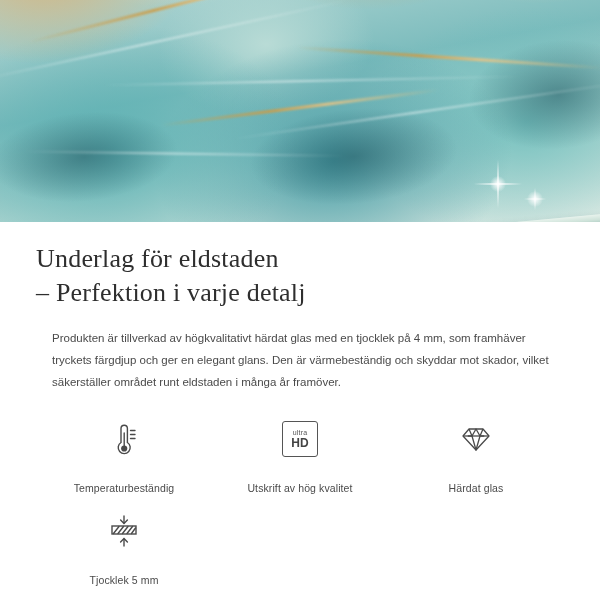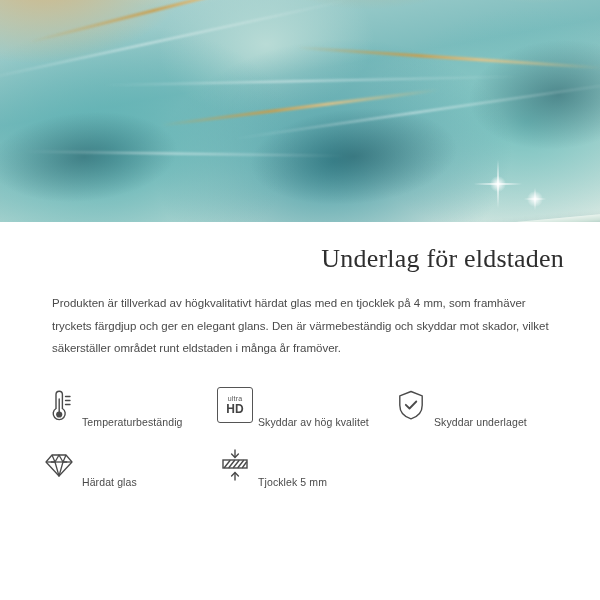--- a/index.html
+++ b/index.html
@@ -140,21 +140,20 @@
     padding: 0 36px;
   }
   .headline {
     margin: 20px 0 0 0;
     font-family: "Liberation Serif", serif;
     font-weight: 400;
     font-size: 26px;
     line-height: 1.32;
     color: #2e2e2e;
     letter-spacing: .2px;
-    text-align: right;
   }
   .headline .l2 { display: block; }
 
   .intro {
     margin: 16px 0 0 16px;
     font-size: 11.5px;
     line-height: 1.95;
     color: #4a4a4a;
     max-width: 530px;
   }
@@ -162,22 +161,22 @@
   
   .features {
     margin-top: 22px;
     display: grid;
     grid-template-columns: repeat(3, 1fr);
     row-gap: 14px;
     column-gap: 0;
   }
   .feature {
     display: flex;
-    flex-direction: row;
-    align-items: flex-end;
+    flex-direction: column;
+    align-items: center;
     text-align: center;
   }
   .feature .glyph {
     width: 46px;
     height: 46px;
     display: flex;
     align-items: center;
     justify-content: center;
     color: #4a4a4a;
   }
@@ -228,20 +227,21 @@
       </div>
     <div class="sparkle small">
         <span class="core"></span>
       </div>
   </div>
 
   <div class="content">
 
     <h1 class="headline">
       <span class="l1">Underlag för eldstaden</span>
+      <span class="l2">– Perfektion i varje detalj</span>
     </h1>
 
     <p class="intro">Produkten är tillverkad av högkvalitativt härdat glas med en tjocklek på 4 mm, som framhäver tryckets färgdjup och ger en elegant glans. Den är värmebeständig och skyddar mot skador, vilket säkerställer området runt eldstaden i många år framöver.</p>
 
     <div class="features">
 
       <div class="feature">
         <span class="glyph">
           <svg width="34" height="38" viewBox="0 0 34 38" fill="none" stroke="#4a4a4a" stroke-width="1.4" stroke-linecap="round">
             <path d="M14 22.5V8.5a3.2 3.2 0 0 1 6.4 0v14a6 6 0 1 1-6.4 0z"></path>
@@ -255,32 +255,23 @@
         <span class="caption">Temperaturbeständig</span>
       </div>
 
       <div class="feature">
         <span class="glyph">
           <span class="ultrahd">
             <span class="u1">ultra</span>
             <span class="u2">HD</span>
           </span>
         </span>
-        <span class="caption">Skyddar av hög kvalitet</span>
-      </div>
-
-      <div class="feature">
-        <span class="glyph">
-          <svg width="34" height="38" viewBox="0 0 34 38" fill="none" stroke="#4a4a4a" stroke-width="1.4" stroke-linejoin="round" stroke-linecap="round">
-            <path d="M17 5.5 5.8 9.8v9.4c0 7 4.7 11.6 11.2 13.6 6.5-2 11.2-6.6 11.2-13.6V9.8L17 5.5z"></path>
-            <path d="m11.8 18.8 3.7 3.7 6.8-7" stroke-width="1.8"></path>
-          </svg>
-        </span>
-        <span class="caption">Skyddar underlaget</span>
-      </div>
+        <span class="caption">Utskrift av hög kvalitet</span>
+      </div>
+
 
       <div class="feature">
         <span class="glyph">
           <svg width="36" height="34" viewBox="0 0 36 34" fill="none" stroke="#4a4a4a" stroke-width="1.3" stroke-linejoin="round">
             <path d="M11 7h14l6 7-13 14L5 14l6-7z"></path>
             <path d="M5 14h26"></path>
             <path d="m11 7 3 7-4.2 0"></path>
             <path d="m25 7-3 7 4.2 0"></path>
             <path d="M14 14 18 28l4-14"></path>
             <path d="M14 14 18 7l4 7"></path>

